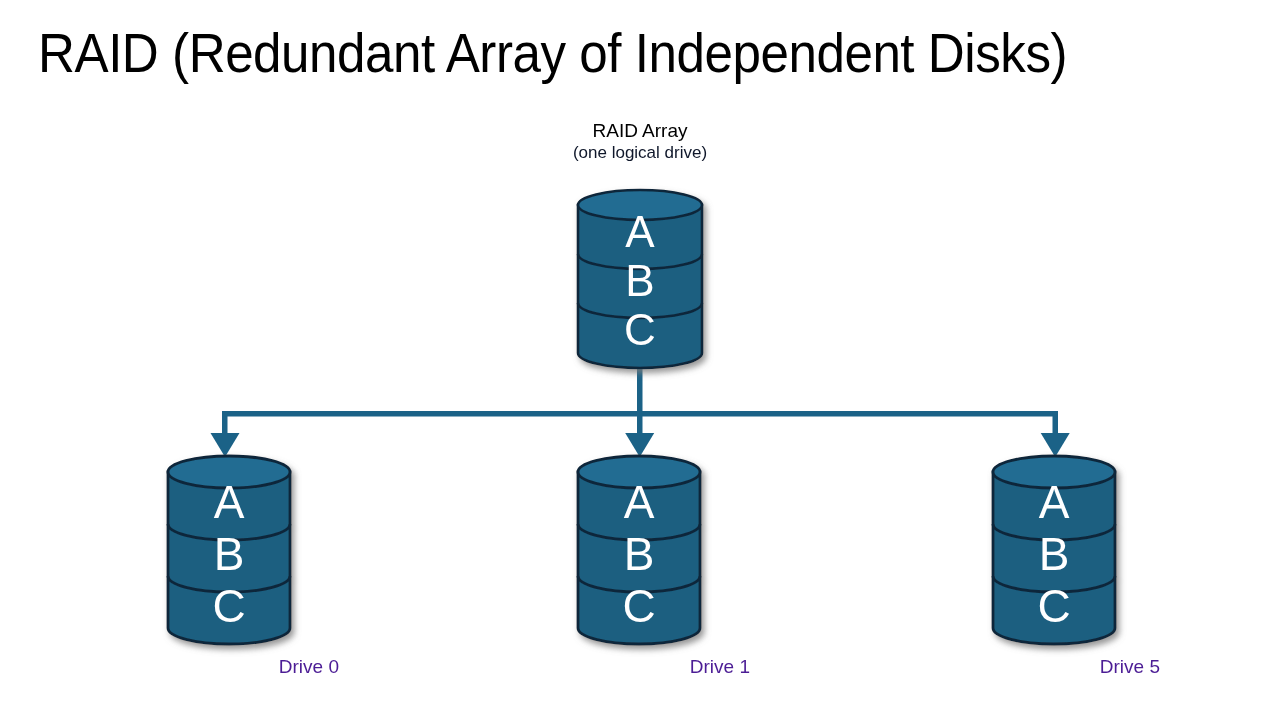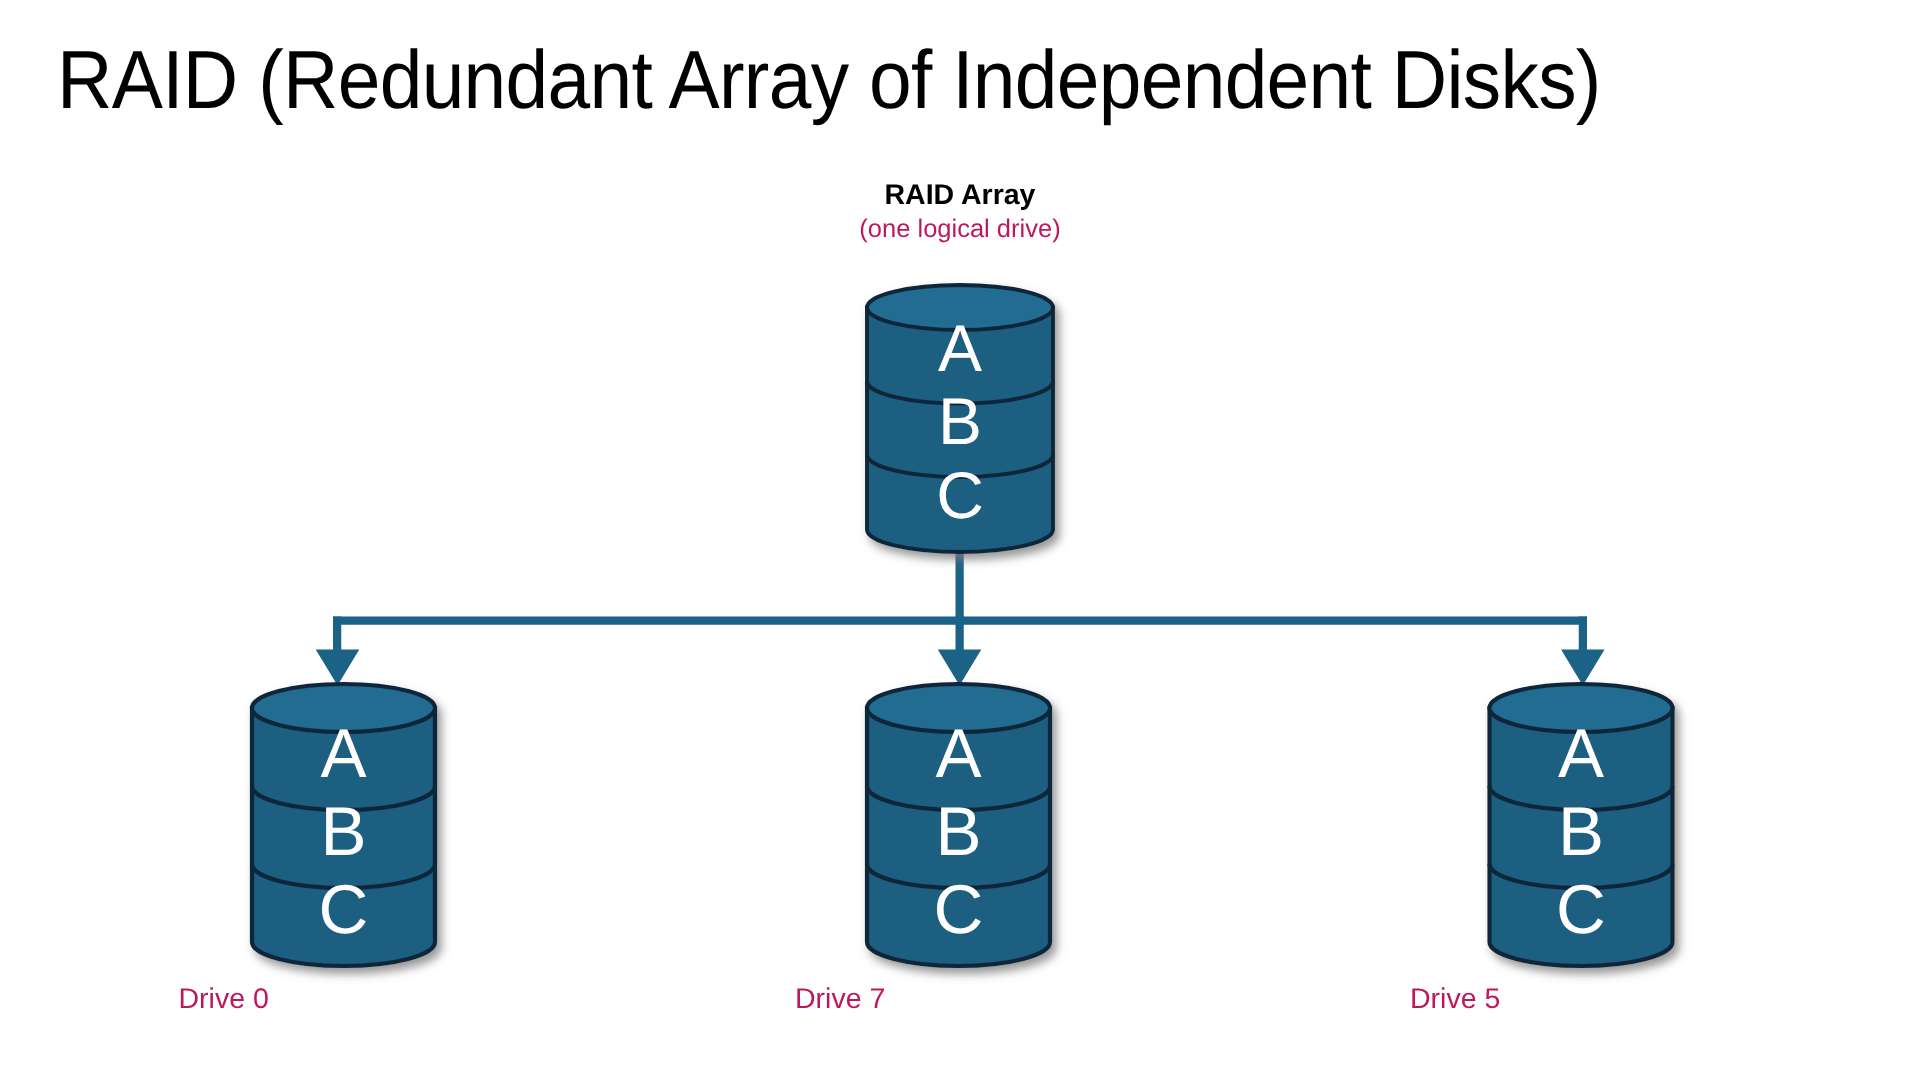--- a/index.html
+++ b/index.html
@@ -36,48 +36,48 @@
     position: absolute;
     left: 470px;
     top: 119px;
     width: 340px;
     text-align: center;
   }
   #array-caption .cap-main {
     display: block;
     font-size: 19px;
     line-height: 23px;
-    font-weight: bold;
+    font-weight: normal;
     color: #000000;
   }
   #array-caption .cap-sub {
     display: block;
     font-size: 17px;
     line-height: 22px;
     font-weight: 400;
-    color: #be185d;
+    color: #0f172a;
   }
 
   
   #diagram-canvas {
     position: absolute;
     left: 0;
     top: 0;
     width: 1280px;
     height: 720px;
   }
 
   
   .drive-label {
     position: absolute;
     width: 220px;
-    text-align: left;
+    text-align: right;
     font-size: 19px;
     line-height: 24px;
-    color: #be185d;
+    color: #4c1d95;
   }
   #drive-label-0 { left: 119px; top: 655px; }
   #drive-label-1 { left: 530px; top: 655px; }
   #drive-label-2 { left: 940px; top: 655px; }
 </style>
 </head>
 <body>
 
 <div id="page-title">RAID (Redundant Array of Independent Disks)</div>
 
@@ -148,14 +148,14 @@
     <path d="M0,68 A61,16 0 0 0 122,68" fill="none" stroke="#10283A" stroke-width="2.8"></path>
     <path d="M0,120 A61,16 0 0 0 122,120" fill="none" stroke="#10283A" stroke-width="2.8"></path>
     <ellipse cx="61" cy="16" rx="61" ry="16" fill="#216C92" stroke="#10283A" stroke-width="2.8"></ellipse>
     <text x="61" y="62" text-anchor="middle" font-family="Liberation Sans, sans-serif" font-size="46" fill="#FFFFFF">A</text>
     <text x="61" y="114" text-anchor="middle" font-family="Liberation Sans, sans-serif" font-size="46" fill="#FFFFFF">B</text>
     <text x="61" y="166" text-anchor="middle" font-family="Liberation Sans, sans-serif" font-size="46" fill="#FFFFFF">C</text>
   </g>
 </svg>
 
 <div class="drive-label" id="drive-label-0">Drive 0</div>
-<div class="drive-label" id="drive-label-1">Drive 7</div>
+<div class="drive-label" id="drive-label-1">Drive 1</div>
 <div class="drive-label" id="drive-label-2">Drive 5</div>
 
 </body></html>

